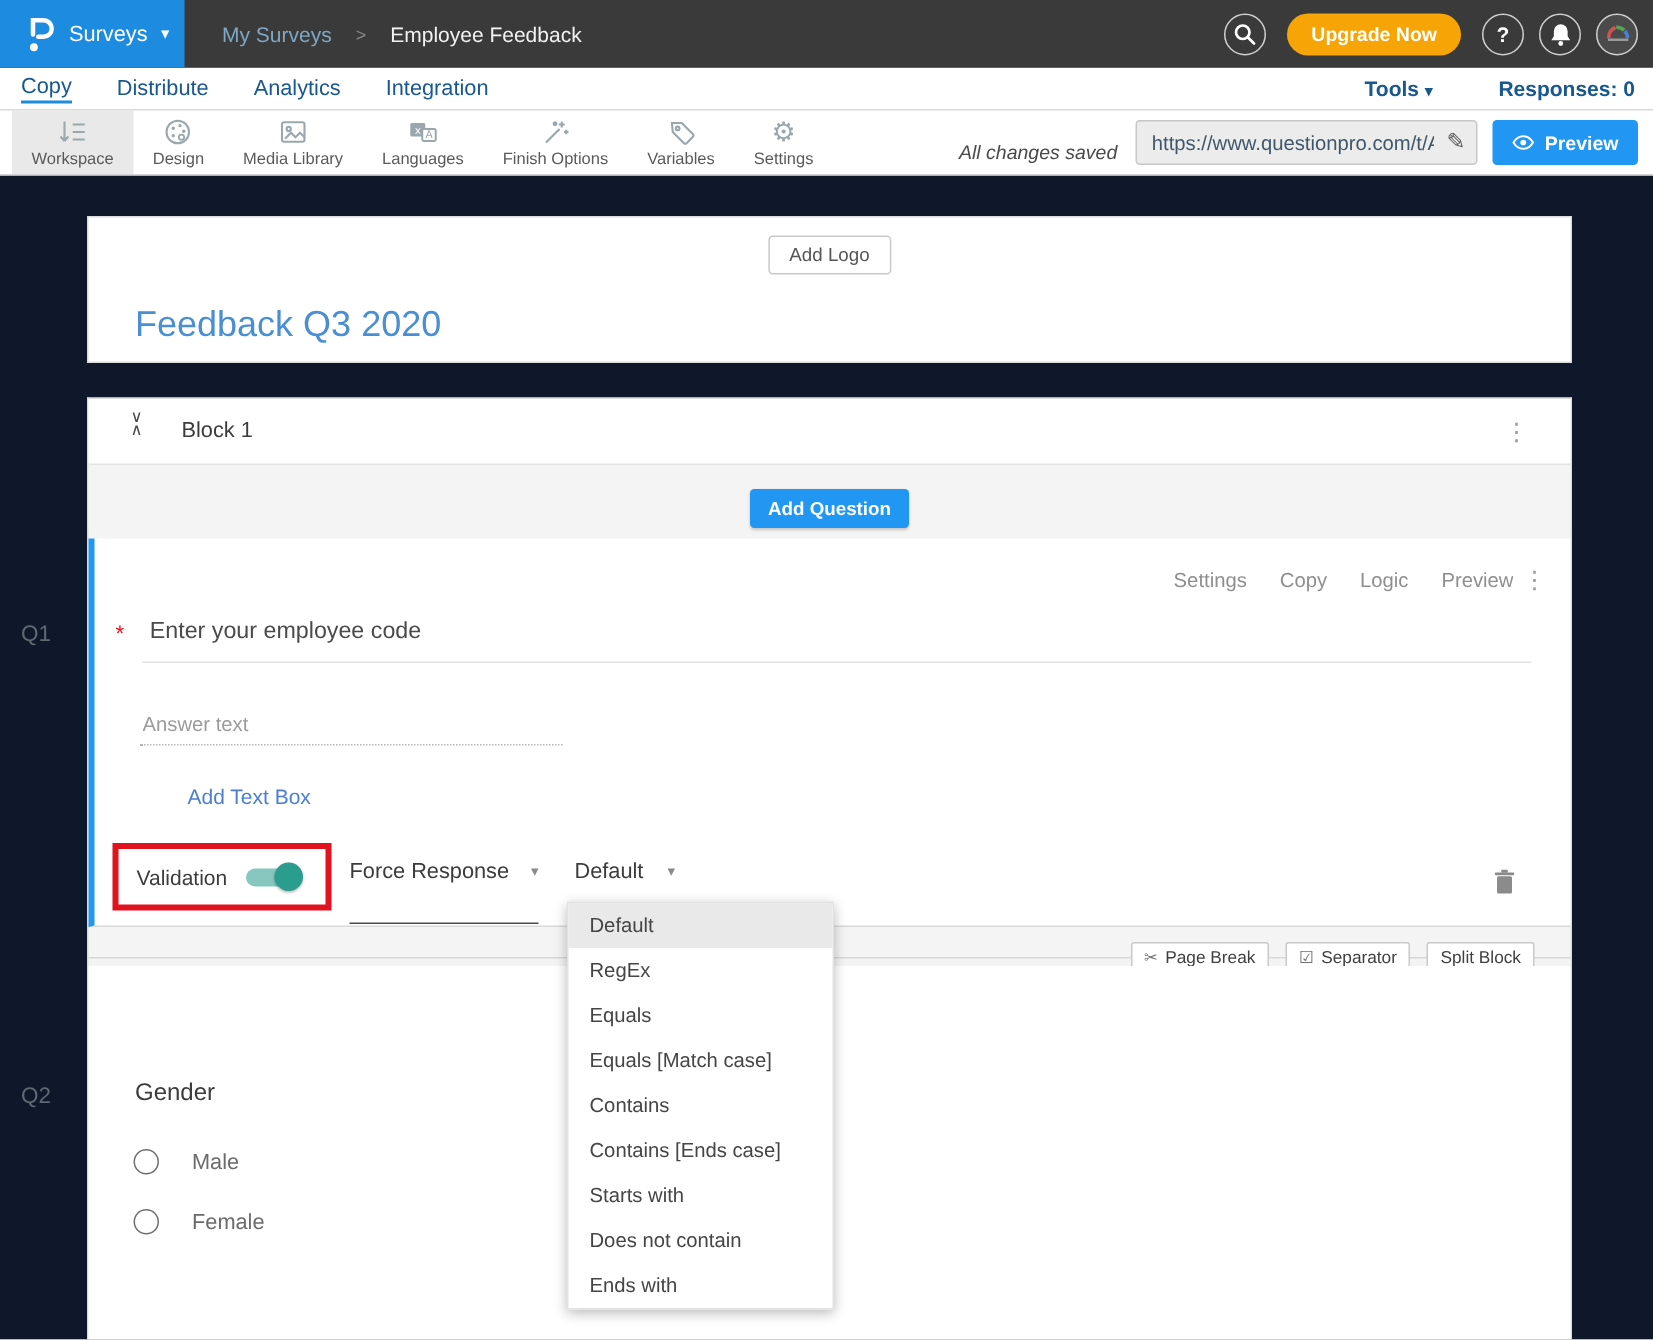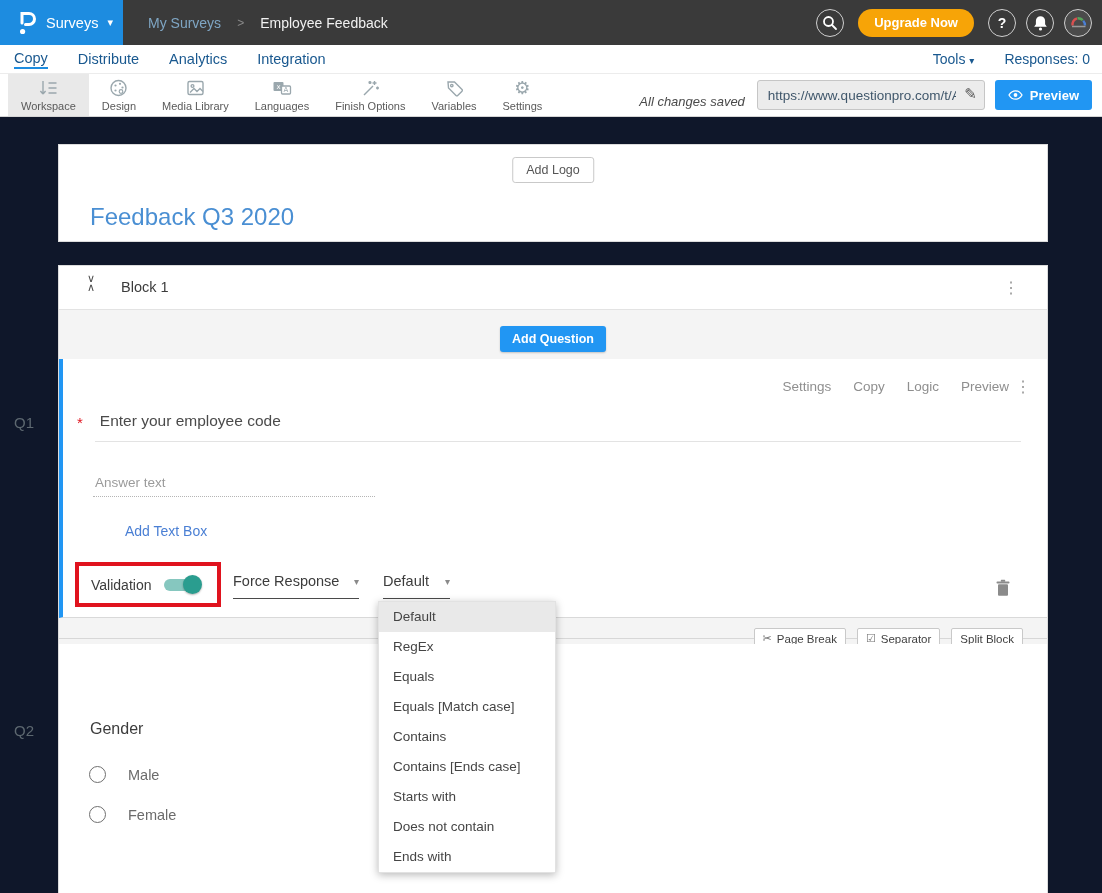--- a/index.html
+++ b/index.html
@@ -23,21 +23,21 @@
   .upgrade-btn { height:28px; padding:0 16px; border-radius:14px; background:#f7a407; color:#fff;
                  font-size:13px; font-weight:bold; display:flex; align-items:center; cursor:pointer; margin:0 4px; }
   .avatar { width:28px; height:28px; border-radius:50%; border:1.5px solid #cfcfcf; overflow:hidden; cursor:pointer;
             display:flex; align-items:center; justify-content:center; background:#4b4b4b; }
 
   
   .navrow { position:absolute; top:45px; left:0; width:1102px; height:28px; background:#fff; z-index:4; }
   .tabs { position:absolute; left:14px; top:0; height:28px; display:flex; gap:30px; align-items:center; }
   .tab { font-size:14.5px; color:#19588f; cursor:pointer; }
   .tab.active { border-bottom:2px solid #1d8ce0; padding-bottom:1px; }
-  .navrow-right { position:absolute; right:12px; top:0; height:28px; display:flex; gap:30px; align-items:center; }
+  .navrow-right { position:absolute; right:12px; top:0; height:28px; display:flex; gap:44px; align-items:center;font-weight:bold; }
   .tools-link { font-size:14px; color:#19588f; cursor:pointer; }
   .tools-link .caret { font-size:10px; }
   .responses { font-size:14px; color:#19588f; }
 
   
   .toolbar { position:absolute; top:73px; left:0; width:1102px; height:44px; background:#fff;
              border-top:1px solid #ececec; border-bottom:1px solid #d5d5d5; z-index:4; }
   .tool-items { position:absolute; left:8px; top:0; height:42px; display:flex; }
   .tool-item { display:flex; flex-direction:column; align-items:center; justify-content:center;
                padding:2px 13px 3px; cursor:pointer; gap:1px; }
@@ -86,21 +86,21 @@
   .answer-placeholder { position:absolute; left:32px; top:116px; font-size:13.5px; color:#9b9b9b; }
   .answer-dotted { position:absolute; left:30px; width:282px; top:137px; border-bottom:1px dotted #b5b5b5; }
   .add-textbox-link { position:absolute; left:62px; top:164px; font-size:14px; color:#4a7fd4; cursor:pointer; }
   .validation-box { position:absolute; left:12px; top:203px; width:146px; height:45px; border:4px solid #e0131e;
                     display:flex; align-items:center; gap:11px; padding-left:12px; }
   .validation-label { font-size:14px; color:#3c3c3c; }
   .toggle { position:relative; width:40px; height:20px; cursor:pointer; }
   .toggle-track { position:absolute; left:2px; top:4px; width:36px; height:12px; border-radius:6px; background:#86c7bf; }
   .toggle-knob { position:absolute; right:0; top:0.5px; width:19px; height:19px; border-radius:50%; background:#2a9d8f;
                  box-shadow:0 1px 2px rgba(0,0,0,.3); }
-  .dd-control { position:absolute; top:214px; border-bottom:1px solid #4a4a4a; padding-bottom:9px;
+  .dd-control { position:absolute; top:214px; border-bottom:1px solid #4a4a4a; padding-bottom:26px;
                 display:flex; justify-content:space-between; align-items:center; cursor:pointer; }
   .dd-force { left:170px; width:126px; }
   .dd-type { left:320px; width:67px; }
   .dd-control .dd-label { font-size:14.5px; color:#3c3c3c; }
   .dd-control .caret { color:#8a8a8a; font-size:10px; }
   .trash-btn { position:absolute; right:36px; top:220px; cursor:pointer; }
 
   
   .divider-line { position:absolute; left:0; right:0; top:372px; border-top:1px solid #d7d7d7; }
   .divider-buttons { position:absolute; right:24px; top:362px; display:flex; gap:11px; }

